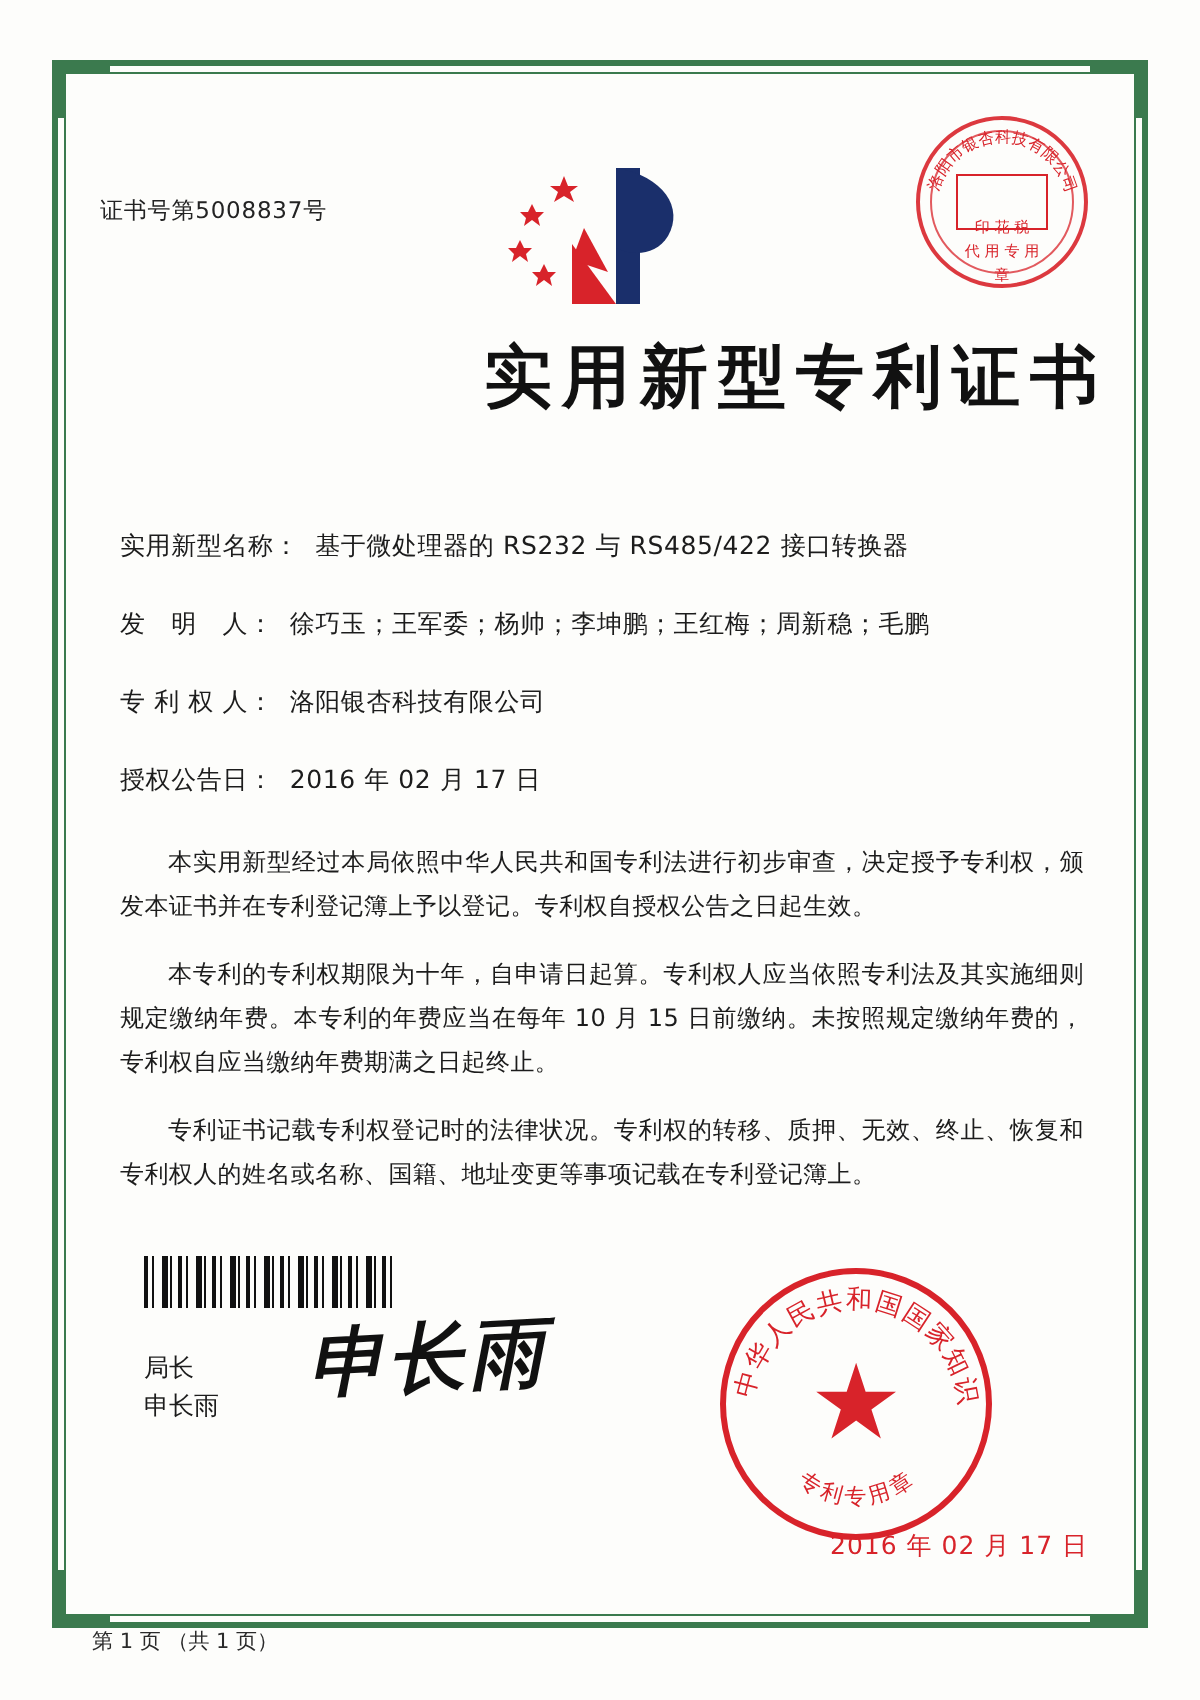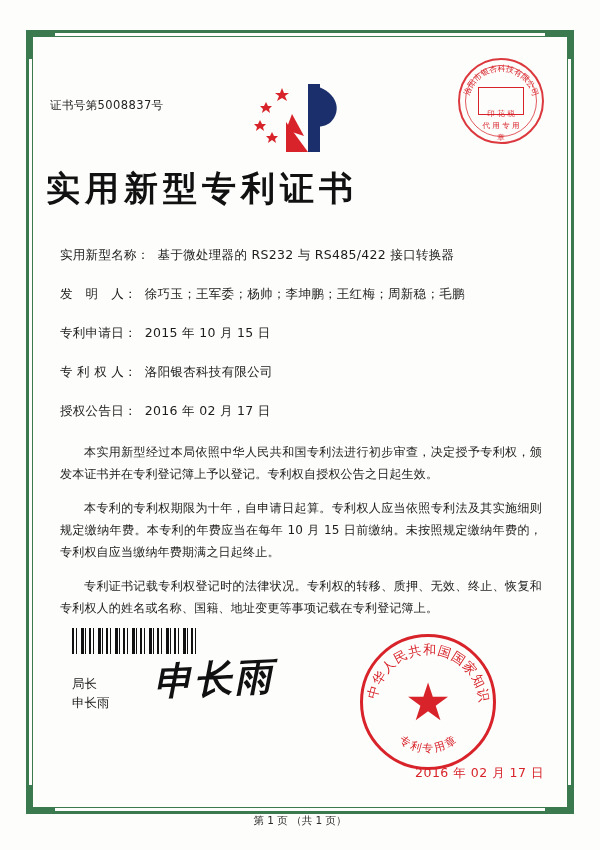--- a/index.html
+++ b/index.html
@@ -118,30 +118,30 @@
     color: #d8232a;
     font-size: 7.5px;
     line-height: 12px;
     text-align: center;
     padding-top: 20px;
     box-sizing: border-box;
   }
 
   .main-title {
     margin-top: 8px;
-    text-align: left;
+    text-align: right;
     font-family: "DejaVu Sans", "Liberation Sans", sans-serif;
     font-size: 34px;
     font-weight: bold;
     letter-spacing: 5px;
     color: #111111;
   }
 
   .fields {
-    margin-top: 34px;
+    margin-top: 52px;
     padding-left: 14px;
     padding-right: 10px;
   }
   .field-row {
     display: flex;
     align-items: baseline;
     font-size: 12.5px;
     color: #1c1c1c;
     margin-bottom: 21px;
     line-height: 18px;
@@ -238,21 +238,21 @@
     bottom: 16px;
     color: #d8232a;
     font-size: 12.5px;
     letter-spacing: 0.5px;
   }
 
   .page-footer {
     position: absolute;
     left: 0; right: 0;
     bottom: -30px;
-    text-align: center;
+    text-align: left;
     font-size: 10.5px;
     color: #2a2a2a;
   }
 </style>
 </head>
 <body>
 
 <div class="certificate">
 
   <div class="border-outer"></div>
@@ -305,24 +305,20 @@
         <span class="field-label">实用新型名称：</span>
         <span class="field-value">基于微处理器的 RS232 与 RS485/422 接口转换器</span>
       </div>
 
       <div class="field-row">
         <span class="field-label">发　明　人：</span>
         <span class="field-value">徐巧玉；王军委；杨帅；李坤鹏；王红梅；周新稳；毛鹏</span>
       </div>
 
 
-      <div class="field-row">
-        <span class="field-label">专利申请日：</span>
-        <span class="field-value">2015 年 10 月 15 日</span>
-      </div>
 
       <div class="field-row">
         <span class="field-label">专 利 权 人：</span>
         <span class="field-value">洛阳银杏科技有限公司</span>
       </div>
 
       <div class="field-row">
         <span class="field-label">授权公告日：</span>
         <span class="field-value">2016 年 02 月 17 日</span>
       </div>

